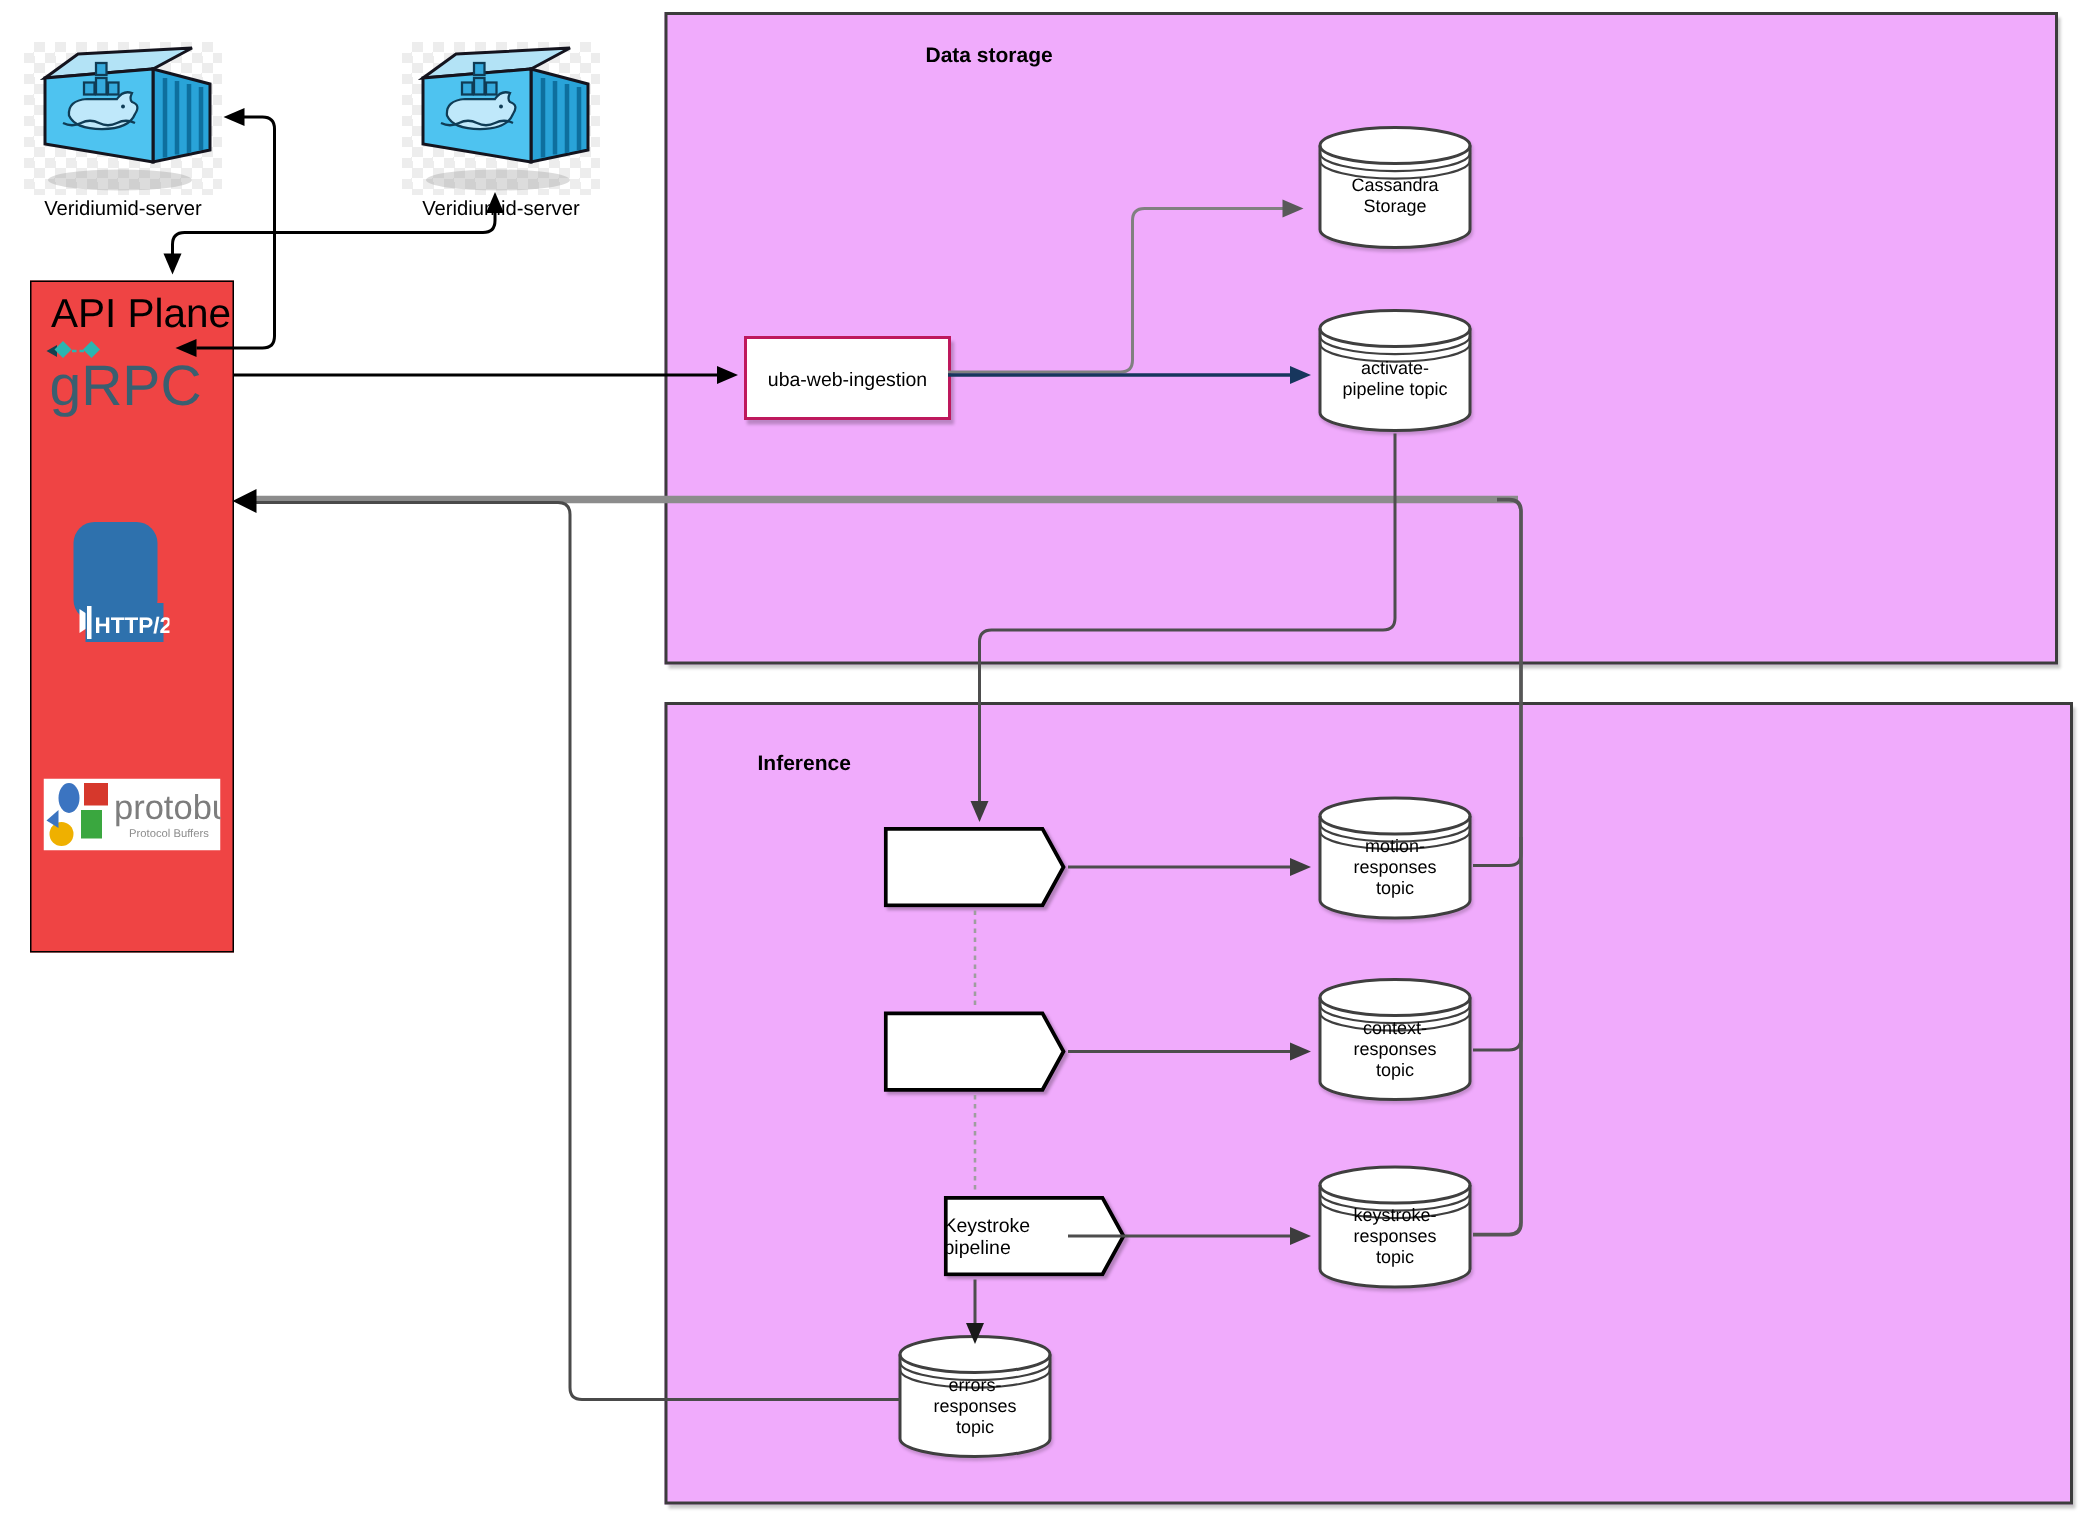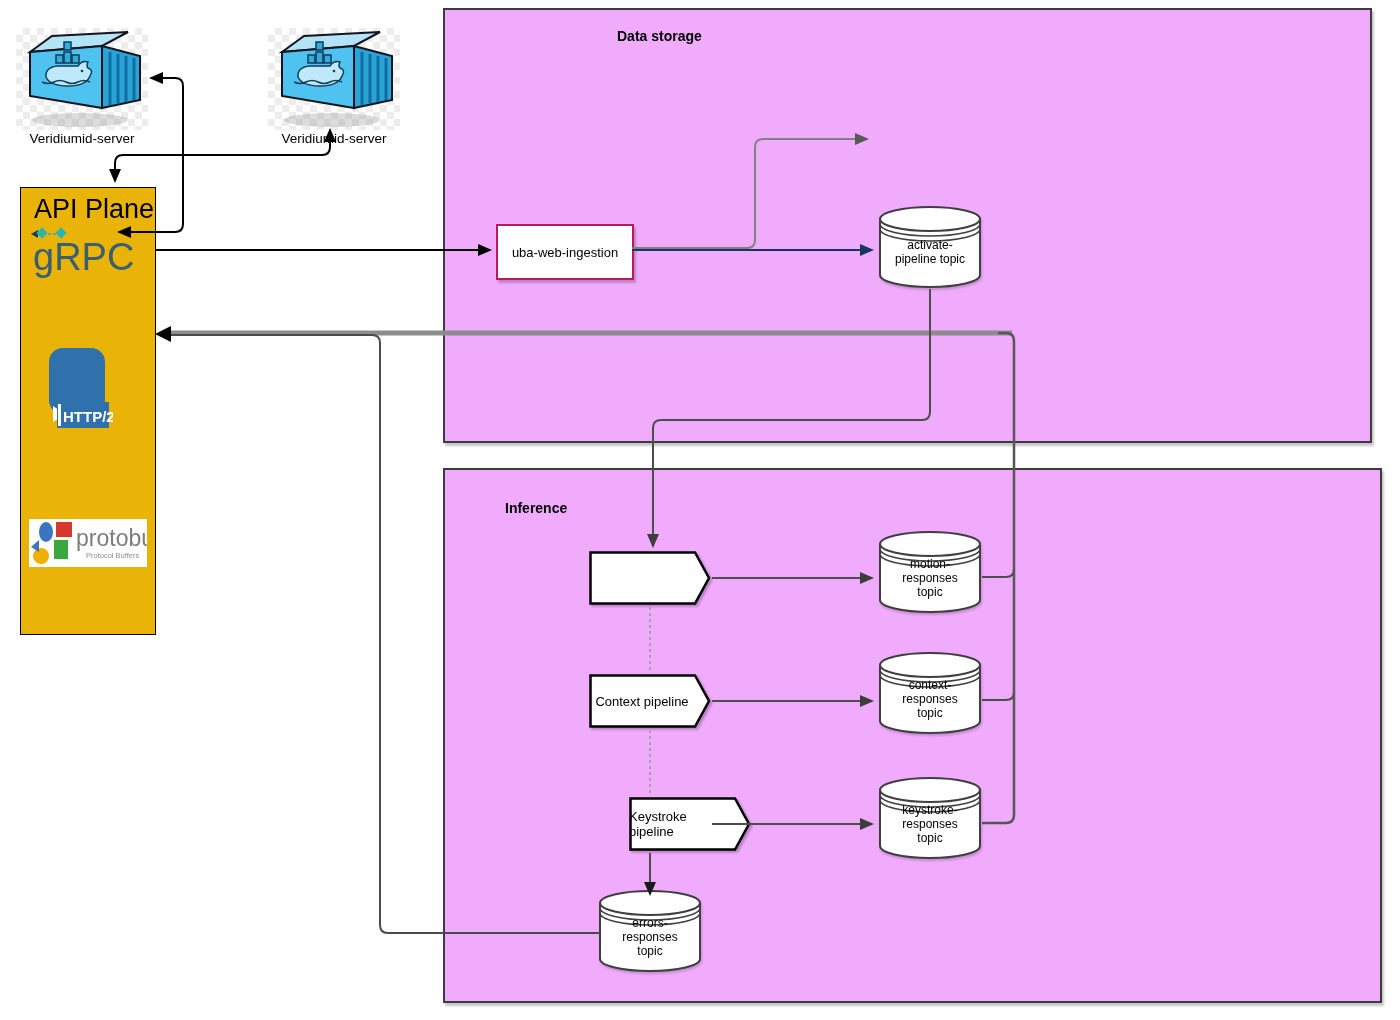--- a/index.html
+++ b/index.html
@@ -4,21 +4,21 @@
 <style>
   html,body{margin:0;padding:0;background:#fff;}
   #canvas{position:relative;width:1400px;height:1020px;background:#ffffff;overflow:hidden;
           font-family:"Liberation Sans","DejaVu Sans",sans-serif;color:#000;}
   .abs{position:absolute;}
   
   .group-box{position:absolute;background:#f0abfc;border:2px solid #3c3c3c;
              box-shadow:2px 3px 2px rgba(0,0,0,0.22);z-index:1;}
   .group-title{position:absolute;font-size:14px;font-weight:bold;white-space:nowrap;}
   
-  #api-plane{position:absolute;left:20px;top:187px;width:134px;height:446px;background:#eab308;
+  #api-plane{position:absolute;left:20px;top:187px;width:134px;height:446px;background:#ef4444;
              border:1.5px solid #000;z-index:2;}
   #api-title{position:absolute;left:13px;top:6px;font-size:27px;color:#000;white-space:nowrap;}
   
   .proc-box{position:absolute;background:#fff;border:2px solid #be185d;
             box-shadow:2px 3px 2px rgba(0,0,0,0.22);display:flex;align-items:center;
             justify-content:center;font-size:13px;z-index:2;}
   
   .cyl{position:absolute;width:104px;height:84px;z-index:2;}
   .cyl svg{position:absolute;left:0;top:0;filter:drop-shadow(1.5px 2px 1px rgba(0,0,0,0.18));}
   .cyl-label{position:absolute;left:0;top:27px;width:104px;text-align:center;
@@ -124,20 +124,32 @@
   </div>
 
   <div class="group-box" style="left:443px;top:468px;width:935px;height:531px;">
     <div class="group-title" style="left:60px;top:30px;">Inference</div>
   </div>
 
   <div class="proc-box" style="left:496px;top:224px;width:134px;height:52px;">
     <span>uba-web-ingestion</span>
   </div>
 
+  <div class="cyl" style="left:878px;top:83px;">
+    <svg width="104" height="84" viewBox="0 0 104 84">
+      <path d="M2,14 A50,12 0 0 1 102,14 L102,70 A50,12 0 0 1 2,70 Z" fill="#ffffff" stroke="#3f3f3f" stroke-width="2"></path>
+      <path d="M2,14 A50,12 0 0 0 102,14" fill="none" stroke="#3f3f3f" stroke-width="2"></path>
+      <path d="M2,19 A50,12 0 0 0 102,19" fill="none" stroke="#3f3f3f" stroke-width="1.5"></path>
+      <path d="M2,24 A50,12 0 0 0 102,24" fill="none" stroke="#3f3f3f" stroke-width="1.5"></path>
+    </svg>
+    <div class="cyl-label two">
+      <span>Cassandra</span>
+      <span>Storage</span>
+    </div>
+  </div>
 
   <div class="cyl" style="left:878px;top:205px;">
     <svg width="104" height="84" viewBox="0 0 104 84">
       <path d="M2,14 A50,12 0 0 1 102,14 L102,70 A50,12 0 0 1 2,70 Z" fill="#ffffff" stroke="#3f3f3f" stroke-width="2"></path>
       <path d="M2,14 A50,12 0 0 0 102,14" fill="none" stroke="#3f3f3f" stroke-width="2"></path>
       <path d="M2,19 A50,12 0 0 0 102,19" fill="none" stroke="#3f3f3f" stroke-width="1.5"></path>
       <path d="M2,24 A50,12 0 0 0 102,24" fill="none" stroke="#3f3f3f" stroke-width="1.5"></path>
     </svg>
     <div class="cyl-label two">
       <span>activate-</span>
@@ -204,21 +216,20 @@
   <div class="pipe" style="left:589px;top:551px;">
     <svg width="124" height="54" viewBox="0 0 124 54">
       <polygon points="1.5,1.5 106,1.5 120,27 106,52.5 1.5,52.5" fill="#ffffff" stroke="#000000" stroke-width="2.5"></polygon>
     </svg>
   </div>
 
   <div class="pipe" style="left:589px;top:674px;">
     <svg width="124" height="54" viewBox="0 0 124 54">
       <polygon points="1.5,1.5 106,1.5 120,27 106,52.5 1.5,52.5" fill="#ffffff" stroke="#000000" stroke-width="2.5"></polygon>
     </svg>
-    <div class="pipe-label">Context pipeline</div>
   </div>
 
   <div class="pipe" style="left:589px;top:797px;margin-left:40px;">
     <svg width="124" height="54" viewBox="0 0 124 54">
       <polygon points="1.5,1.5 106,1.5 120,27 106,52.5 1.5,52.5" fill="#ffffff" stroke="#000000" stroke-width="2.5"></polygon>
     </svg>
     <div class="pipe-label">Keystroke pipeline</div>
   </div>
 
   <svg id="connectors" width="1400" height="1020" viewBox="0 0 1400 1020">

